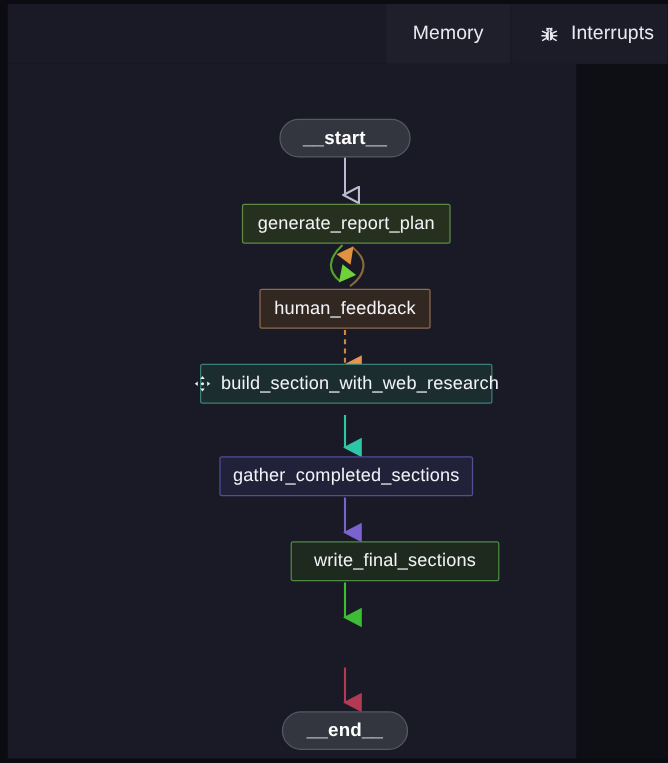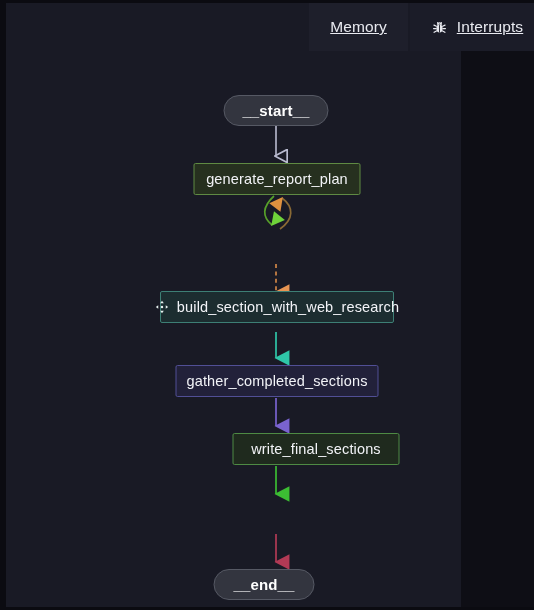--- a/index.html
+++ b/index.html
@@ -59,21 +59,20 @@
     height: 48px;
     display: flex;
     align-items: center;
     justify-content: center;
     gap: 9px;
     color: #e9eaf0;
     font-size: 15.5px;
     letter-spacing: 0.1px;
     cursor: pointer;
     background: #1b1c28;
-    text-decoration: underline;
   }
   .tab-memory {
     left: 303px;
     width: 99px;
     background: #1e1f2b;
   }
   .tab-interrupts {
     left: 404px;
     width: 130px;
     padding-left: 2px;
@@ -141,21 +140,21 @@
   .n-human      { left: 270px; top: 180px; width: 137px;
                   background: #332722; border-color: #8d6a4e; }
   .n-build      { left: 271px; top: 240px; width: 234px;
                   background: #1c2d30; border-color: #3d7f75; }
   .n-gather     { left: 271px; top: 314px; width: 203px;
                   background: #22213a; border-color: #514f96; justify-content: center; }
   .n-write      { left: 270px; top: 382px; width: 167px;
                   background: #1f2a1e; border-color: #4e8a44; margin-left: 40px; }
   .n-compile    { left: 269px; top: 450px; width: 170px;
                   background: #2d1d26; border-color: #8b4257; }
-  .n-end        { left: 258px; top: 518px; width: 101px; }
+  .n-end        { left: 270px; top: 518px; width: 101px; }
 
   .move-icon {
     width: 14px; height: 14px;
     flex: 0 0 auto;
     display: inline-block;
     position: relative;
     top: 0px;
   }
   .move-icon svg { display: block; }
 </style>
@@ -238,20 +237,23 @@
     </svg>
 
     <div class="node terminal n-start">
       <span class="node-label">__start__</span>
     </div>
 
     <div class="node n-genplan">
       <span class="node-label">generate_report_plan</span>
     </div>
 
+    <div class="node n-human">
+      <span class="node-label">human_feedback</span>
+    </div>
 
     <div class="node n-build">
       <span class="move-icon">
         <svg viewBox="0 0 24 24" width="14" height="14" fill="#e9f3f1">
           <path d="M12 1.4 L15.1 5.6 L8.9 5.6 Z"></path>
           <path d="M12 22.6 L8.9 18.4 L15.1 18.4 Z"></path>
           <path d="M1.4 12 L5.6 8.9 L5.6 15.1 Z"></path>
           <path d="M22.6 12 L18.4 15.1 L18.4 8.9 Z"></path>
           <circle cx="12" cy="12" r="2.1"></circle>
         </svg>

